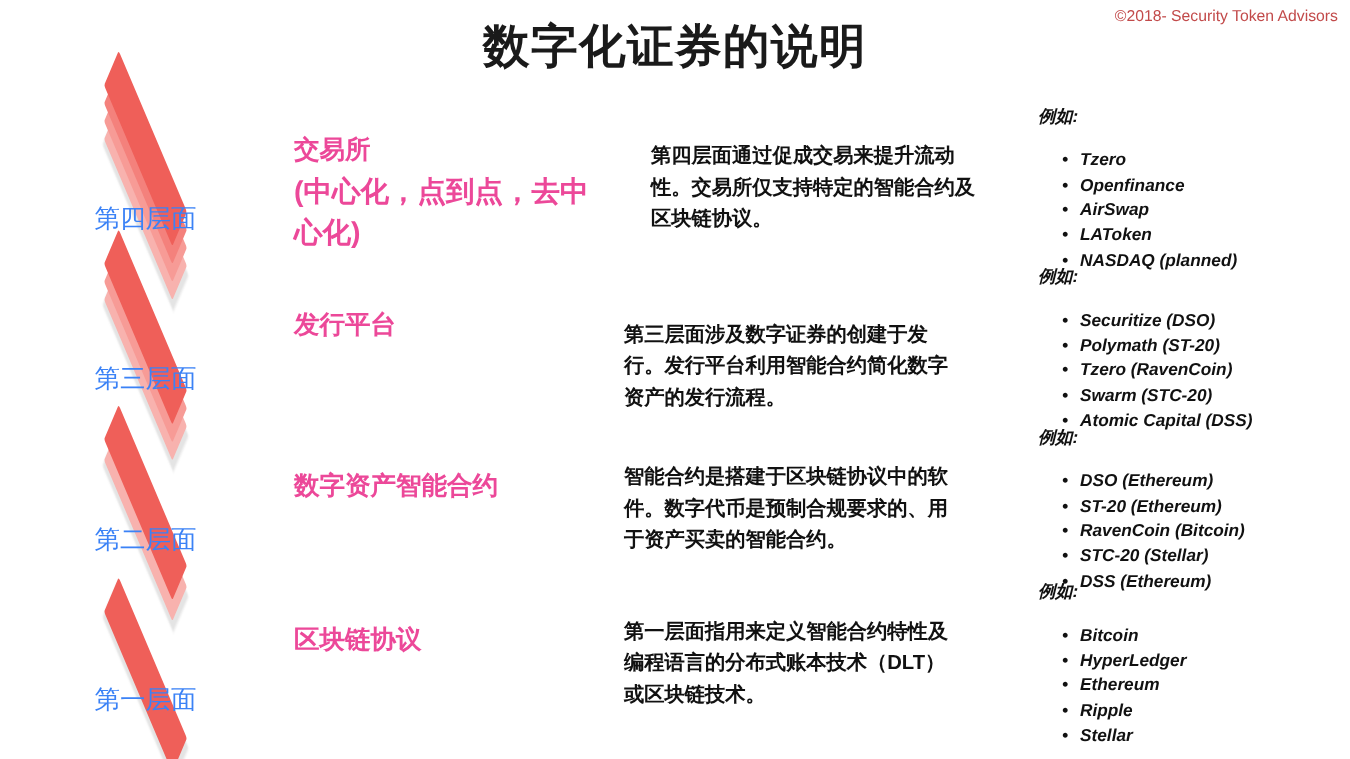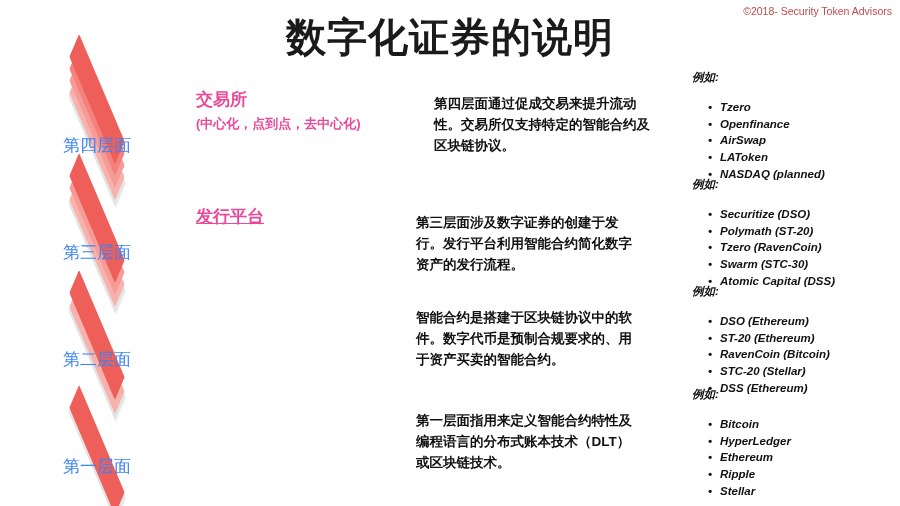--- a/index.html
+++ b/index.html
@@ -21,21 +21,21 @@
     font-size: 10.5px;
     color: #c24a4a;
     font-family: "Liberation Sans", sans-serif;
   }
   .page-title {
     position: absolute;
     top: 10px;
     left: 0;
     width: 900px;
     text-align: center;
-    font-size: 40px;
+    font-size: 31px;
     font-weight: bold;
     color: #1a1a1a;
     letter-spacing: 1px;
   }
   .rows {
     position: absolute;
     top: 62px;
     left: 0;
     width: 900px;
   }
@@ -89,21 +89,21 @@
     position: absolute;
     left: 196px;
     width: 215px;
     font-size: 17px;
     font-weight: bold;
     color: #ec4899;
     line-height: 1.45;
   }
   .layer-sub {
     display: block;
-    font-size: 13px;
+    font-size: 19px;
     font-weight: bold;
     margin-top: 2px;
   }
   .layer-desc {
     position: absolute;
     left: 416px;
     width: 225px;
     font-size: 13.5px;
     font-weight: bold;
     color: #111;
@@ -180,45 +180,49 @@
   <div class="row">
     <div class="stack">
       <div class="layers">
         <div class="shadow-plate" style="top:56px;"></div>
         <div class="lay" style="top:52px;background:#f8b2ae;"></div>
         <div class="lay" style="top:40px;background:#f79b96;"></div>
         <div class="lay" style="top:28px;background:#ef5f59;"></div>
       </div>
       <div class="stack-label">第三层面</div>
     </div>
-    <div class="layer-title" style="top:36px;text-decoration:underline;">
+    <div class="layer-title" style="top:36px;">
       <span>发行平台</span>
       <span class="layer-sub"></span>
     </div>
     <div class="layer-desc" style="top:32px;margin-top:12px;">第三层面涉及数字证券的创建于发行。发行平台利用智能合约简化数字资产的发行流程。</div>
     <div class="examples" style="top:8px;">
       <div class="ex-head">例如:</div>
       <ul class="ex-list">
         <li>Securitize (DSO)</li>
         <li>Polymath (ST-20)</li>
         <li>Tzero (RavenCoin)</li>
-        <li>Swarm (STC-30)</li>
+        <li>Swarm (STC-20)</li>
         <li>Atomic Capital (DSS)</li>
       </ul>
     </div>
   </div>
 
   <div class="row">
     <div class="stack">
       <div class="layers">
         <div class="shadow-plate" style="top:56px;"></div>
         <div class="lay" style="top:52px;background:#f8b2ae;"></div>
         <div class="lay" style="top:38px;background:#ef5f59;"></div>
       </div>
       <div class="stack-label">第二层面</div>
+    </div>
+    <div class="layer-title" style="top:36px;">
+      <span>数字资产智能合约</span>
+      <span class="layer-sub"></span>
     </div>
     <div class="layer-desc" style="top:32px;">智能合约是搭建于区块链协议中的软件。数字代币是预制合规要求的、用于资产买卖的智能合约。</div>
     <div class="examples" style="top:8px;">
       <div class="ex-head">例如:</div>
       <ul class="ex-list">
         <li>DSO (Ethereum)</li>
         <li>ST-20 (Ethereum)</li>
         <li>RavenCoin (Bitcoin)</li>
         <li>STC-20 (Stellar)</li>
         <li>DSS (Ethereum)</li>
@@ -227,20 +231,24 @@
   </div>
 
   <div class="row">
     <div class="stack">
       <div class="layers">
         <div class="shadow-plate" style="top:50px;"></div>
         <div class="lay" style="top:46px;background:#ef5f59;"></div>
       </div>
       <div class="stack-label">第一层面</div>
     </div>
+    <div class="layer-title" style="top:32px;">
+      <span>区块链协议</span>
+      <span class="layer-sub"></span>
+    </div>
     <div class="layer-desc" style="top:28px;">第一层面指用来定义智能合约特性及编程语言的分布式账本技术（DLT）或区块链技术。</div>
     <div class="examples" style="top:4px;">
       <div class="ex-head">例如:</div>
       <ul class="ex-list">
         <li>Bitcoin</li>
         <li>HyperLedger</li>
         <li>Ethereum</li>
         <li>Ripple</li>
         <li>Stellar</li>
       </ul>

